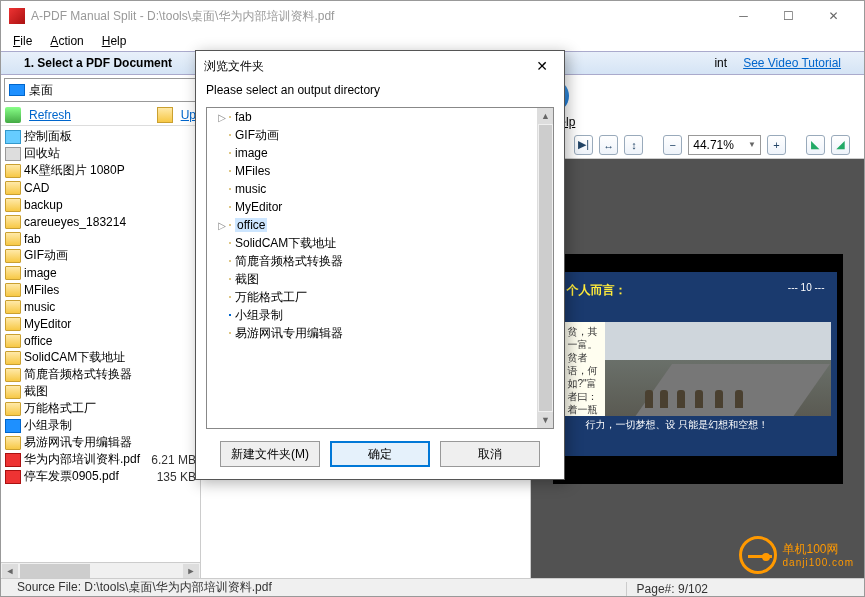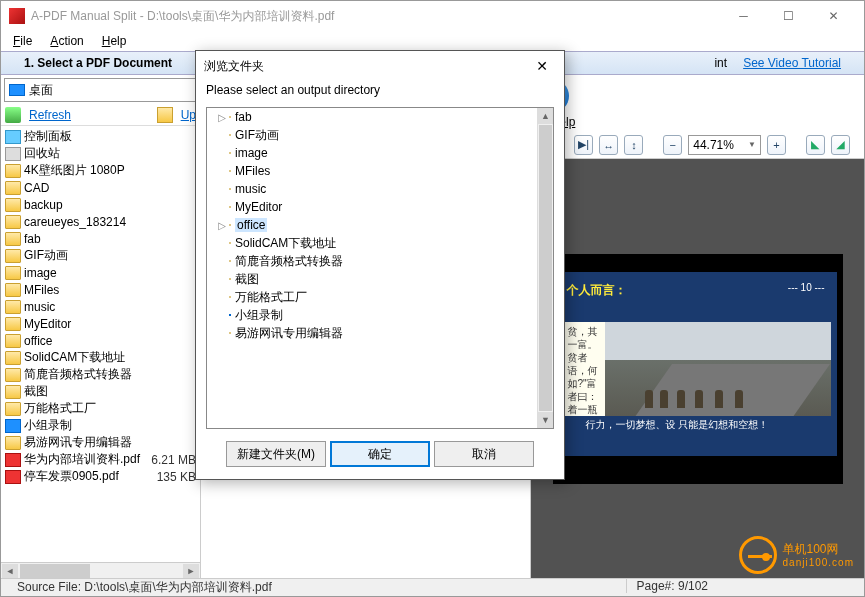--- a/index.html
+++ b/index.html
@@ -54,42 +54,42 @@
 .slide-body{position:absolute;left:6px;top:50px;right:6px;bottom:40px;display:flex}
 .slide-text{width:40px;background:#fffef0;padding:3px;font-size:10px;color:#333;line-height:13px;overflow:hidden}
 .slide-img{flex:1;background:linear-gradient(180deg,#cfd6dc 0%,#cfd6dc 40%,#6a706a 40%,#5a5a52 100%);position:relative}
 .road{position:absolute;left:30%;right:0;top:45%;bottom:0;background:#777;transform:skewX(-35deg);transform-origin:top left}
 .monk{position:absolute;width:8px;height:18px;background:#4a4030;border-radius:3px 3px 0 0;bottom:8px}
 .slide-foot{position:absolute;left:22px;right:6px;bottom:10px;height:30px;background:#1a3a6e;color:#fff;font-size:10px;padding:3px 5px;line-height:12px}
 .zoombar{position:absolute;top:130px;left:565px;right:6px;height:28px;background:#fff;z-index:2;display:flex;align-items:center;padding:0 8px;gap:6px;border-bottom:1px solid #ccc}
 .zbtn{width:20px;height:20px;border:1px solid #9ab;border-radius:3px;display:flex;align-items:center;justify-content:center;background:linear-gradient(#fff,#eef3fa);font-size:11px;color:#246}
 .zsel{height:20px;border:1px solid #999;padding:0 4px;display:flex;align-items:center;font-size:11px;background:#fff}
 .zsel .dd{margin-left:14px;font-size:8px;color:#666}
-.statusbar{height:18px;background:#f0f0f0;border-top:1px solid #ccc;display:flex;align-items:flex-start;padding:0 6px;font-size:11px;color:#333}
+.statusbar{height:18px;background:#f0f0f0;border-top:1px solid #ccc;display:flex;align-items:flex-end;padding:0 6px;font-size:11px;color:#333}
 .statusbar .seg{padding:0 10px}
 .statusbar .seg+.seg{border-left:1px solid #ccc}
 .logo{position:absolute;right:10px;bottom:22px;display:flex;align-items:center;gap:6px;z-index:5}
 .logo-c{width:38px;height:38px;border:3px solid #f90;border-radius:50%;position:relative}
 .logo-c::after{content:"";position:absolute;width:8px;height:8px;background:#f90;border-radius:50%;left:20px;top:14px}
 .logo-c::before{content:"";position:absolute;width:24px;height:3px;background:#f90;left:6px;top:16px}
 .logo-t{font-size:15px;font-weight:normal;color:#f90;line-height:14px}
 .logo-t small{display:block;font-size:10px;color:#f90;letter-spacing:1px}
 
 .modal{position:absolute;left:194px;top:49px;width:370px;height:430px;background:#fff;border:1px solid #555;box-shadow:3px 3px 14px rgba(0,0,0,.3);z-index:20;display:flex;flex-direction:column}
 .m-title{height:30px;display:flex;align-items:center;padding:0 8px;font-size:12px}
 .m-title .x{margin-left:auto;font-size:14px;padding:4px 8px}
 .m-msg{padding:2px 10px 10px;font-size:12px}
 .m-tree{flex:1;border:1px solid #888;margin:0 10px;overflow:auto;position:relative}
 .m-tree .mti{display:flex;align-items:center;height:18px;padding-left:10px}
 .m-tree .exp{width:10px;text-align:center;color:#888;font-size:10px;margin-right:2px}
 .m-tree .mti.sel span.lbl{background:#cde6ff;padding:0 2px}
 .m-tree-scroll{position:absolute;right:0;top:0;bottom:0;width:16px;background:#f0f0f0;border-left:1px solid #ddd;display:flex;flex-direction:column}
 .m-tree-scroll .sar{height:16px;background:#ddd;text-align:center;font-size:9px;line-height:16px;color:#666}
 .m-tree-scroll .sth{flex:1;margin:1px;background:#cdcdcd}
-.m-btns{display:flex;justify-content:center;gap:4px;padding:12px}
+.m-btns{display:flex;justify-content:center;gap:10px;padding:12px}
 .m-btn{width:100px;height:26px;border:1px solid #999;background:#efefef;display:flex;align-items:center;justify-content:center;font-size:12px}
 .m-btn.primary{border:2px solid #0078d7;background:#e5f1fb}
 .help-icon{width:34px;height:34px;border-radius:50%;background:radial-gradient(circle at 30% 30%,#8cf,#06c);color:#fff;font-size:22px;display:flex;align-items:center;justify-content:center;font-weight:bold;margin-bottom:2px}
 </style>
 </head>
 <body>
 
 <div class="titlebar">
   <span class="app-icon"></span>
   <span class="title">A-PDF Manual Split - D:\tools\桌面\华为内部培训资料.pdf</span>

